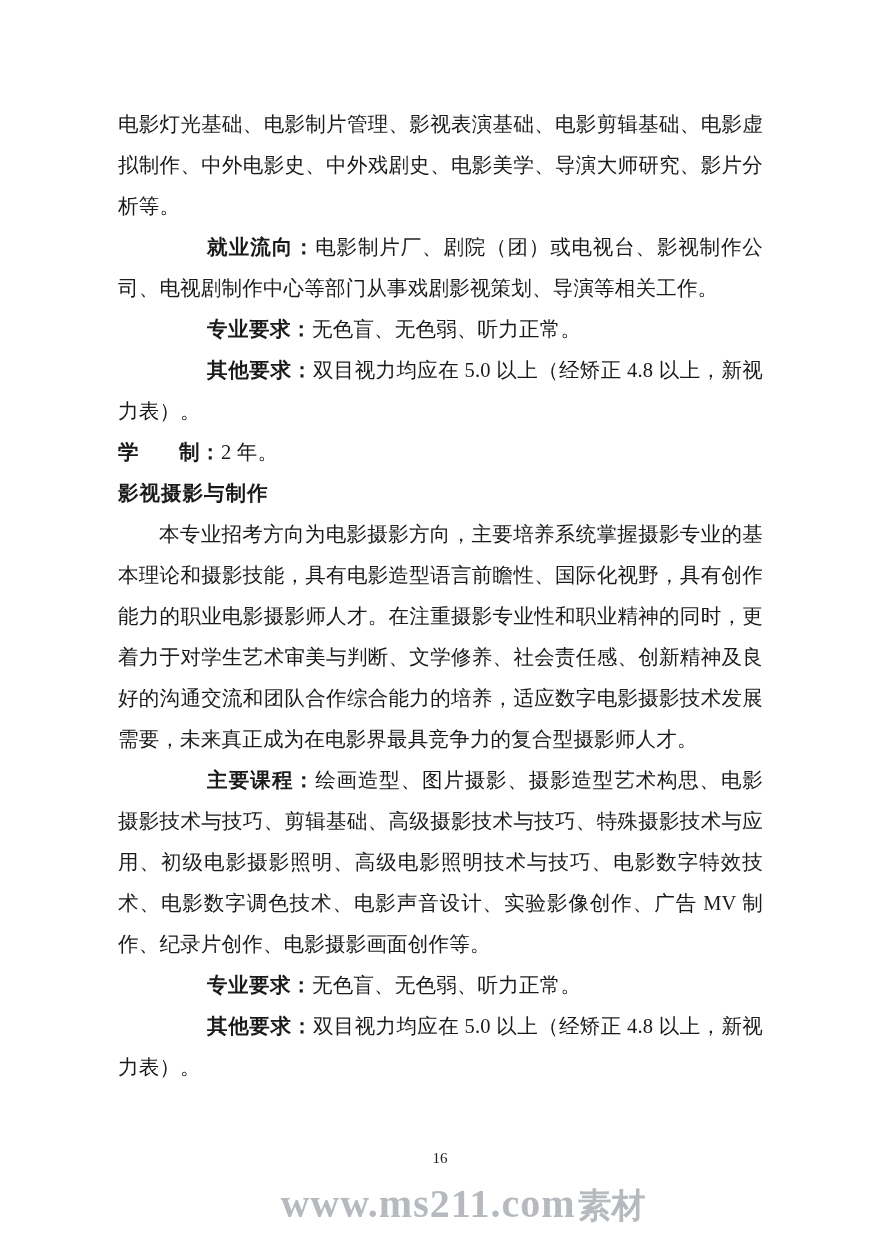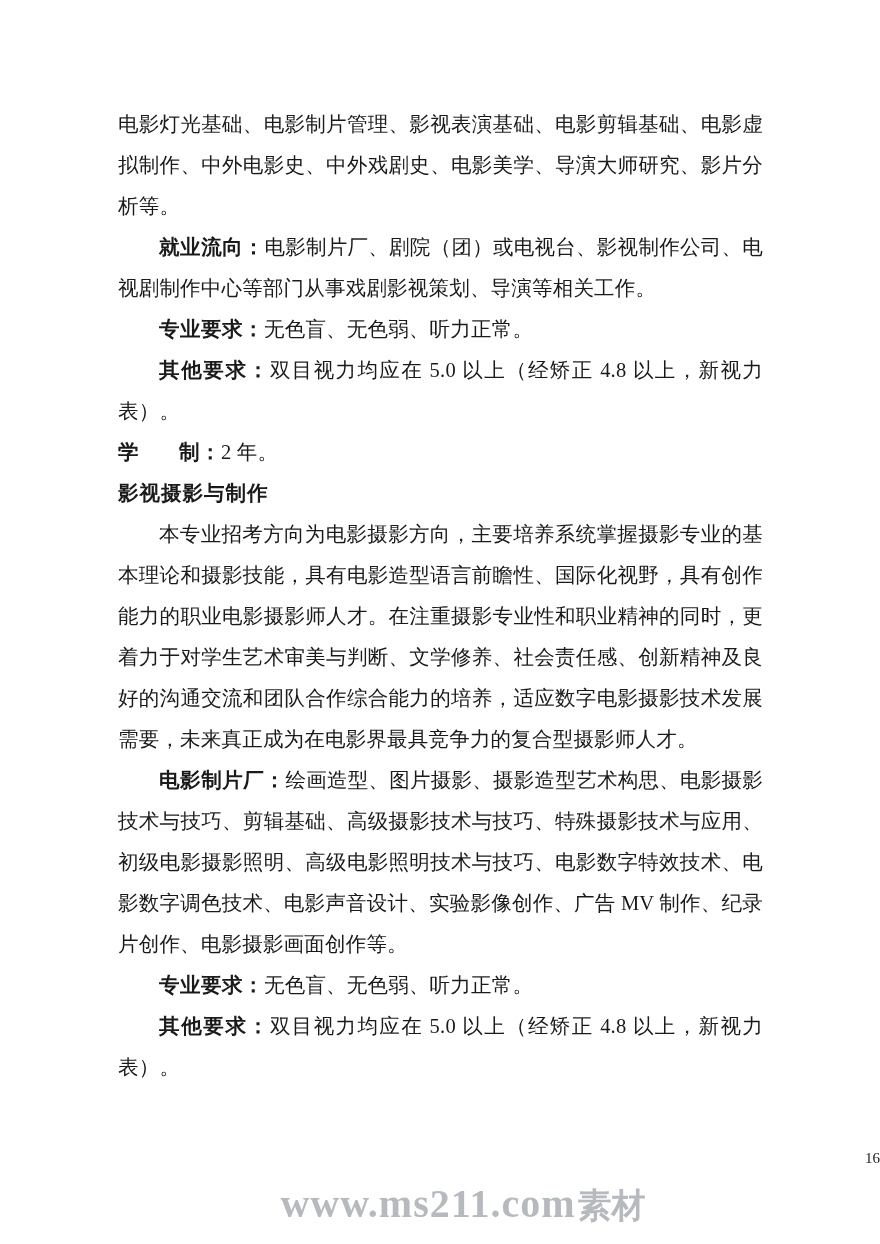--- a/index.html
+++ b/index.html
@@ -36,20 +36,21 @@
     text-justify: inter-ideograph;
     margin: 0;
     letter-spacing: 0.2px;
   }
   .indent {
     text-indent: 41px;
   }
   .label {
     font-weight: bold;
     letter-spacing: 0.5px;
+    margin-left: 48px;
   }
   .center-title {
     text-align: left;
     font-weight: bold;
     font-size: 20.5px;
     line-height: 41px;
     margin: 0;
     letter-spacing: 1px;
   }
   .spaced-label {
@@ -58,21 +59,21 @@
   }
   .gap {
     display: inline-block;
     width: 40px;
   }
   .page-number {
     position: absolute;
     left: 0;
     top: 1150px;
     width: 880px;
-    text-align: right;
+    text-align: center;
     font-size: 15px;
     font-family: "Liberation Serif", serif;
     color: #222;
   }
   .watermark {
     position: absolute;
     left: 0;
     top: 1180px;
     width: 880px;
     text-align: center;
@@ -124,21 +125,21 @@
       <span class="spaced-label">学</span><span class="gap"></span><span class="spaced-label">制：</span><span>2 年。</span>
     </p>
 
     <p class="center-title">影视摄影与制作</p>
 
     <p class="para indent">
       <span>本专业招考方向为电影摄影方向，主要培养系统掌握摄影专业的基本理论和摄影技能，具有电影造型语言前瞻性、国际化视野，具有创作能力的职业电影摄影师人才。在注重摄影专业性和职业精神的同时，更着力于对学生艺术审美与判断、文学修养、社会责任感、创新精神及良好的沟通交流和团队合作综合能力的培养，适应数字电影摄影技术发展需要，未来真正成为在电影界最具竞争力的复合型摄影师人才。</span>
     </p>
 
     <p class="para indent">
-      <span class="label">电影制片厂：</span><span>绘画造型、图片摄影、摄影造型艺术构思、电影摄影技术与技巧、剪辑基础、高级摄影技术与技巧、特殊摄影技术与应用、初级电影摄影照明、高级电影照明技术与技巧、电影数字特效技术、电影数字调色技术、电影声音设计、实验影像创作、广告 MV 制作、纪录片创作、电影摄影画面创作等。</span>
+      <span class="label">主要课程：</span><span>绘画造型、图片摄影、摄影造型艺术构思、电影摄影技术与技巧、剪辑基础、高级摄影技术与技巧、特殊摄影技术与应用、初级电影摄影照明、高级电影照明技术与技巧、电影数字特效技术、电影数字调色技术、电影声音设计、实验影像创作、广告 MV 制作、纪录片创作、电影摄影画面创作等。</span>
     </p>
 
 
     <p class="para indent">
       <span class="label">专业要求：</span><span>无色盲、无色弱、听力正常。</span>
     </p>
 
     <p class="para indent">
       <span class="label">其他要求：</span><span>双目视力均应在 5.0 以上（经矫正 4.8 以上，新视力表）。</span>
     </p>

